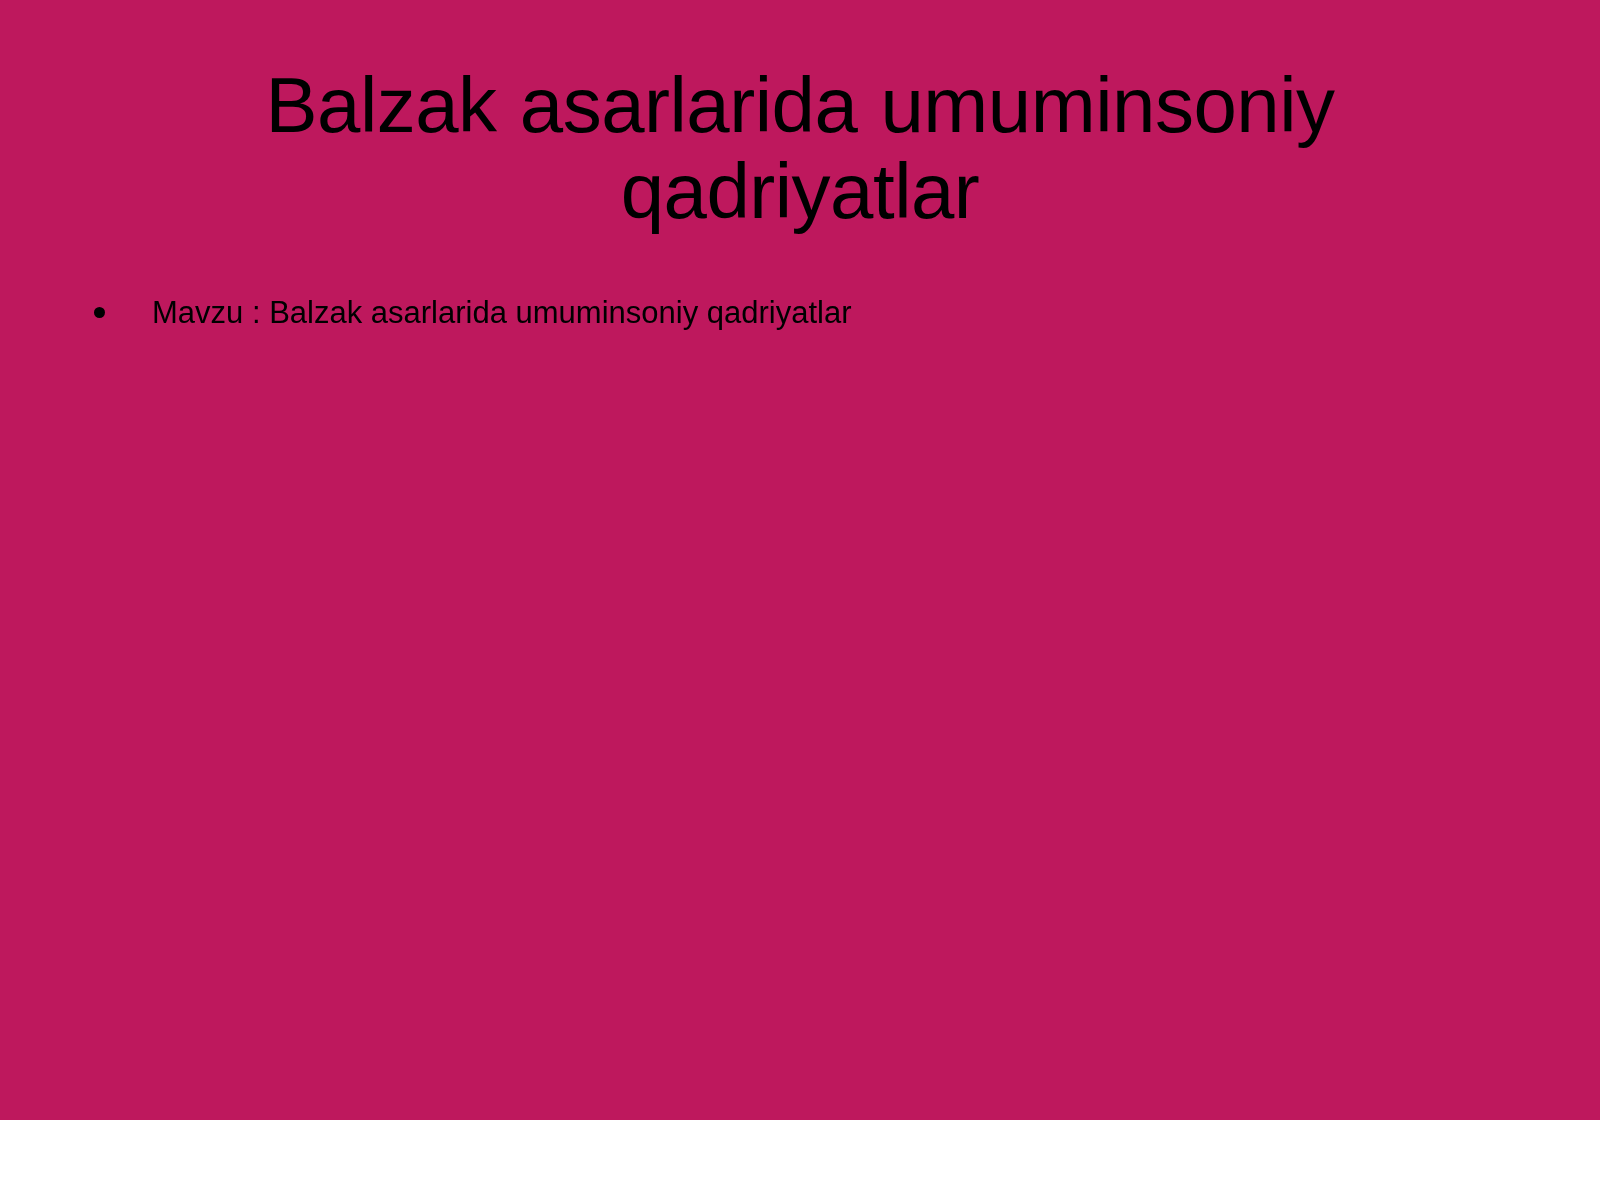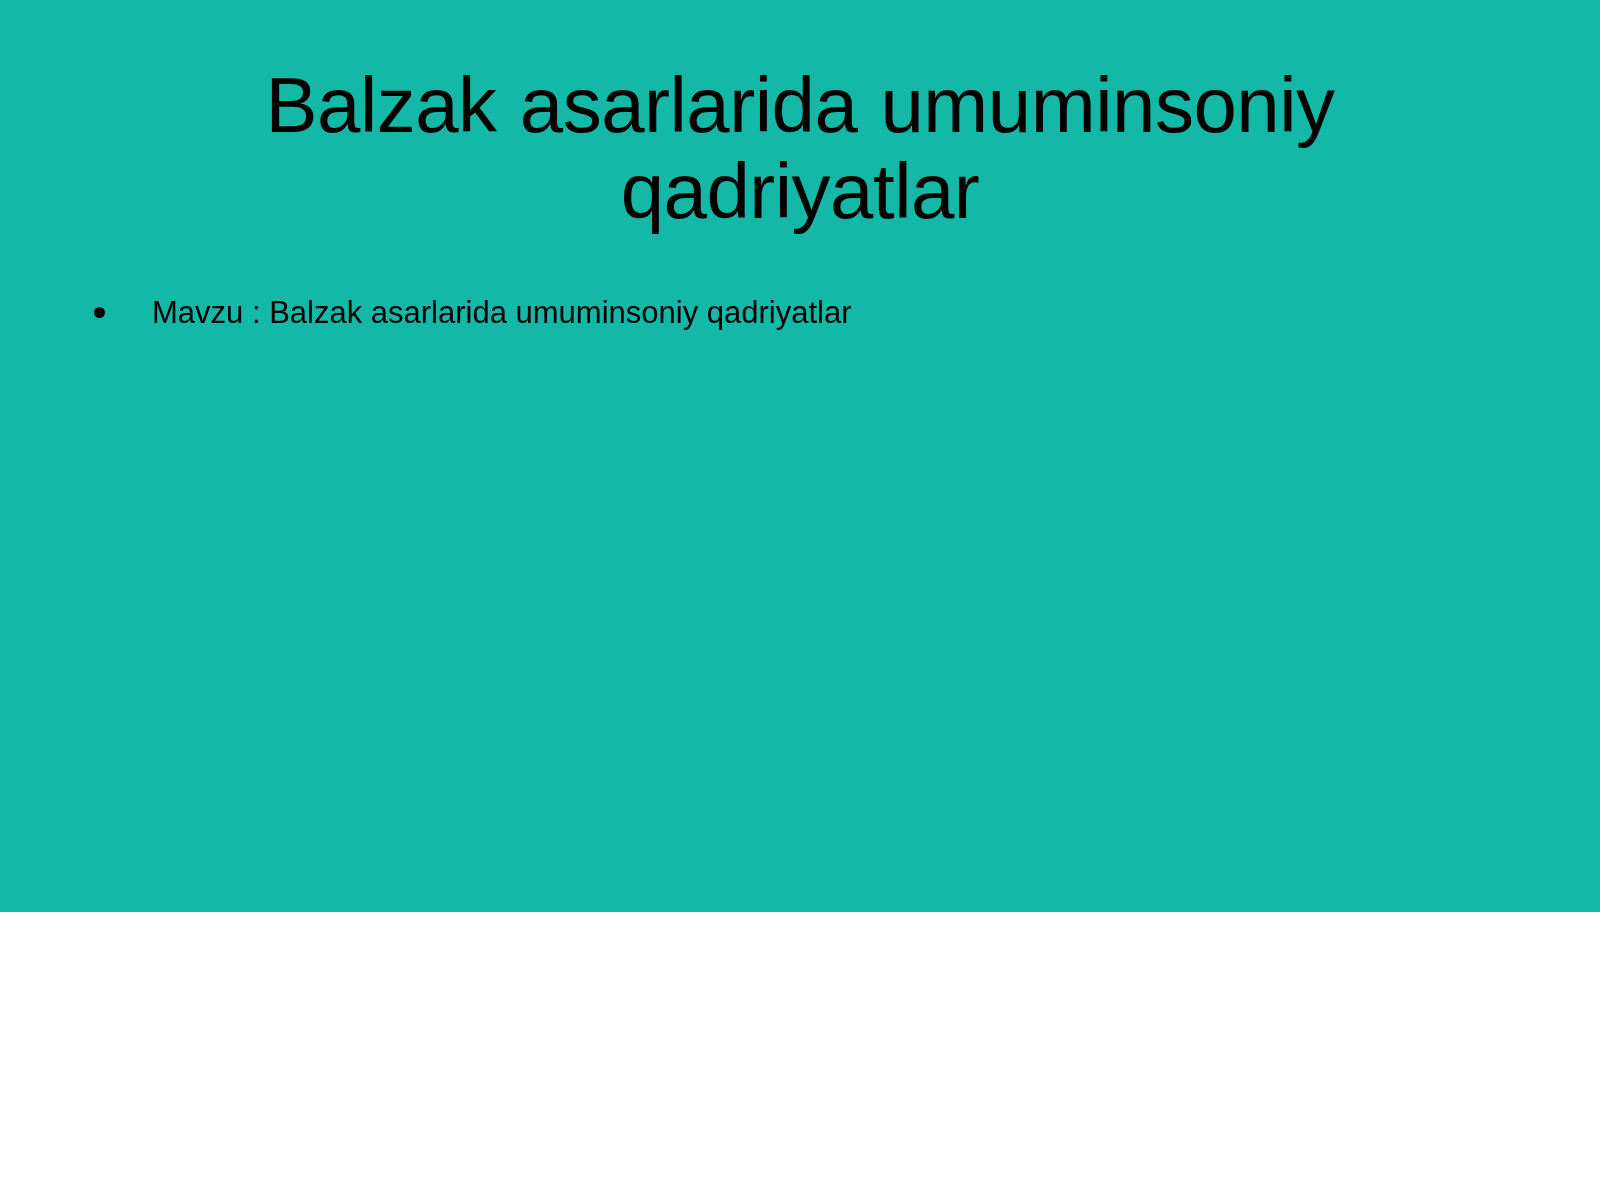--- a/index.html
+++ b/index.html
@@ -11,22 +11,22 @@
     height: 1200px;
     background: #ffffff;
     font-family: "Liberation Sans", "DejaVu Sans", sans-serif;
     color: #000000;
     overflow: hidden;
   }
 
   .slide {
     position: relative;
     width: 1600px;
-    height: 912px;
-    background: #14b8a6;
+    height: 1120px;
+    background: #be185d;
     box-sizing: border-box;
   }
 
   
   .title-block {
     position: absolute;
     left: 160px;
     top: 62px;
     width: 1280px;
     text-align: center;

